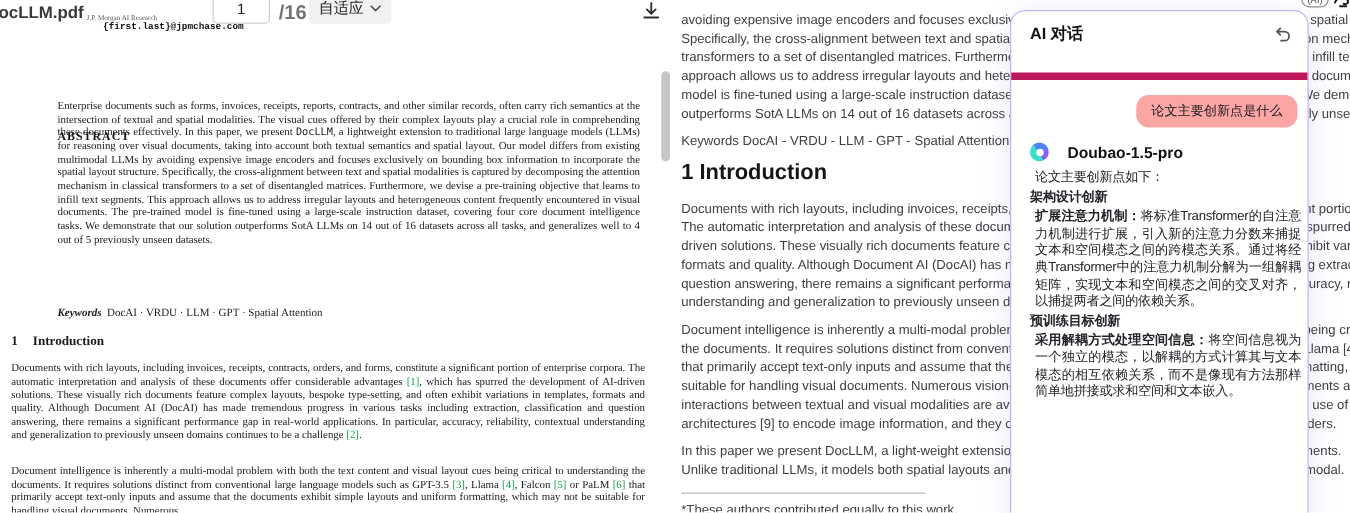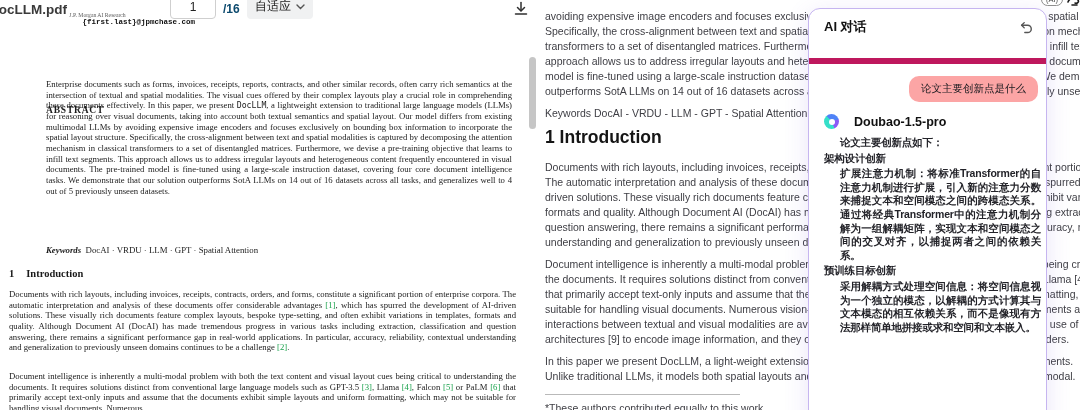--- a/index.html
+++ b/index.html
@@ -2,21 +2,21 @@
 <html><head>
 <meta charset="utf-8">
 <style>
   html,body{margin:0;padding:0;width:1080px;height:410px;overflow:hidden;background:#fff;
     font-family:"Liberation Sans",sans-serif;position:relative;}
   .abs{position:absolute;}
   
   .file-name{left:-11px;top:2px;font-size:13.5px;font-weight:700;color:#3a3a3a;}
   .page-input{left:170px;top:-6px;width:46px;height:25px;border:1px solid #cfcfcf;border-radius:4px;
     text-align:center;font-size:12px;color:#222;background:#fff;box-sizing:border-box;font-family:"Liberation Sans",sans-serif;}
-  .page-total{left:223px;top:2px;font-size:12px;color:#0c4a6e;font-weight:600;}
+  .page-total{left:223px;top:2px;font-size:16px;color:#737373;font-weight:600;}
   .fit-select{left:247px;top:-6px;height:25px;padding:0 8px;background:#f0f1f2;border-radius:4px;
     display:flex;align-items:center;gap:5px;font-size:12px;color:#222;cursor:pointer;}
   .dl-btn{left:513px;top:1px;width:16px;height:16px;color:#2f2f2f;cursor:pointer;}
   
   .pdf{font-family:"Liberation Serif",serif;color:#1b1b1b;}
   .affil{left:0;top:12px;width:195px;text-align:center;font-size:6px;color:#5a5a5a;transform:scale(.95);}
   .email{left:0;top:18px;width:195px;text-align:right;font-family:Liberation Mono, monospace;
     font-size:7.5px;font-weight:700;color:#101010;}
   .abs-title{left:46px;top:61px;width:466px;text-align:left;font-size:9.5px;font-weight:700;letter-spacing:.8px;margin-top:44px;}
   .abs-body{left:46px;top:79px;width:466px;font-size:8.7px;line-height:10.65px;text-align:justify;}
@@ -49,21 +49,21 @@
   .undo-btn{width:15px;height:15px;color:#555;cursor:pointer;}
   .chat-body{padding:9px 5px 0 15px;overflow:hidden;}
   .bubble-row{display:flex;justify-content:flex-end;margin:3px 3px 12px 0;}
   .bubble{background:#fca5a5;border-radius:10px;padding:6px 12px;font-size:10.5px;color:#1a1a1f;}
   .bot-row{display:flex;align-items:center;gap:15px;margin:0 0 7px 0;}
   .bot-logo{width:15px;height:15px;border-radius:50%;position:relative;
     background:conic-gradient(from 210deg,#35dfc9 0 30%,#4f82f7 30% 62%,#8b5cf6 62% 85%,#35dfc9 85% 100%);}
   .bot-logo::after{content:"";position:absolute;left:4.5px;top:4.5px;width:6px;height:6px;border-radius:50%;background:#fff;}
   .bot-name{font-size:12.5px;font-weight:700;color:#101010;}
   .answer{font-size:10.5px;line-height:13.6px;color:#232329;letter-spacing:-.2px;text-align:justify;}
-  .answer p{margin:0 0 2px 16px;font-weight:bold;}
+  .answer p{margin:0 0 2px 4px;}
   .answer p.heading{font-weight:700;margin:2px 0;}
   
   .ai-badge{left:1041px;top:-7px;z-index:11;border:1px solid #8f8f8f;border-radius:7px;background:#fff;
     padding:1px 4px;font-size:7.5px;color:#4a4a4a;cursor:pointer;}
   .tr-glyph{left:1066px;top:-7px;z-index:11;width:16px;height:16px;color:#1c1c1c;cursor:pointer;}
   svg{display:block;}
 </style>
 </head>
 <body>
 

